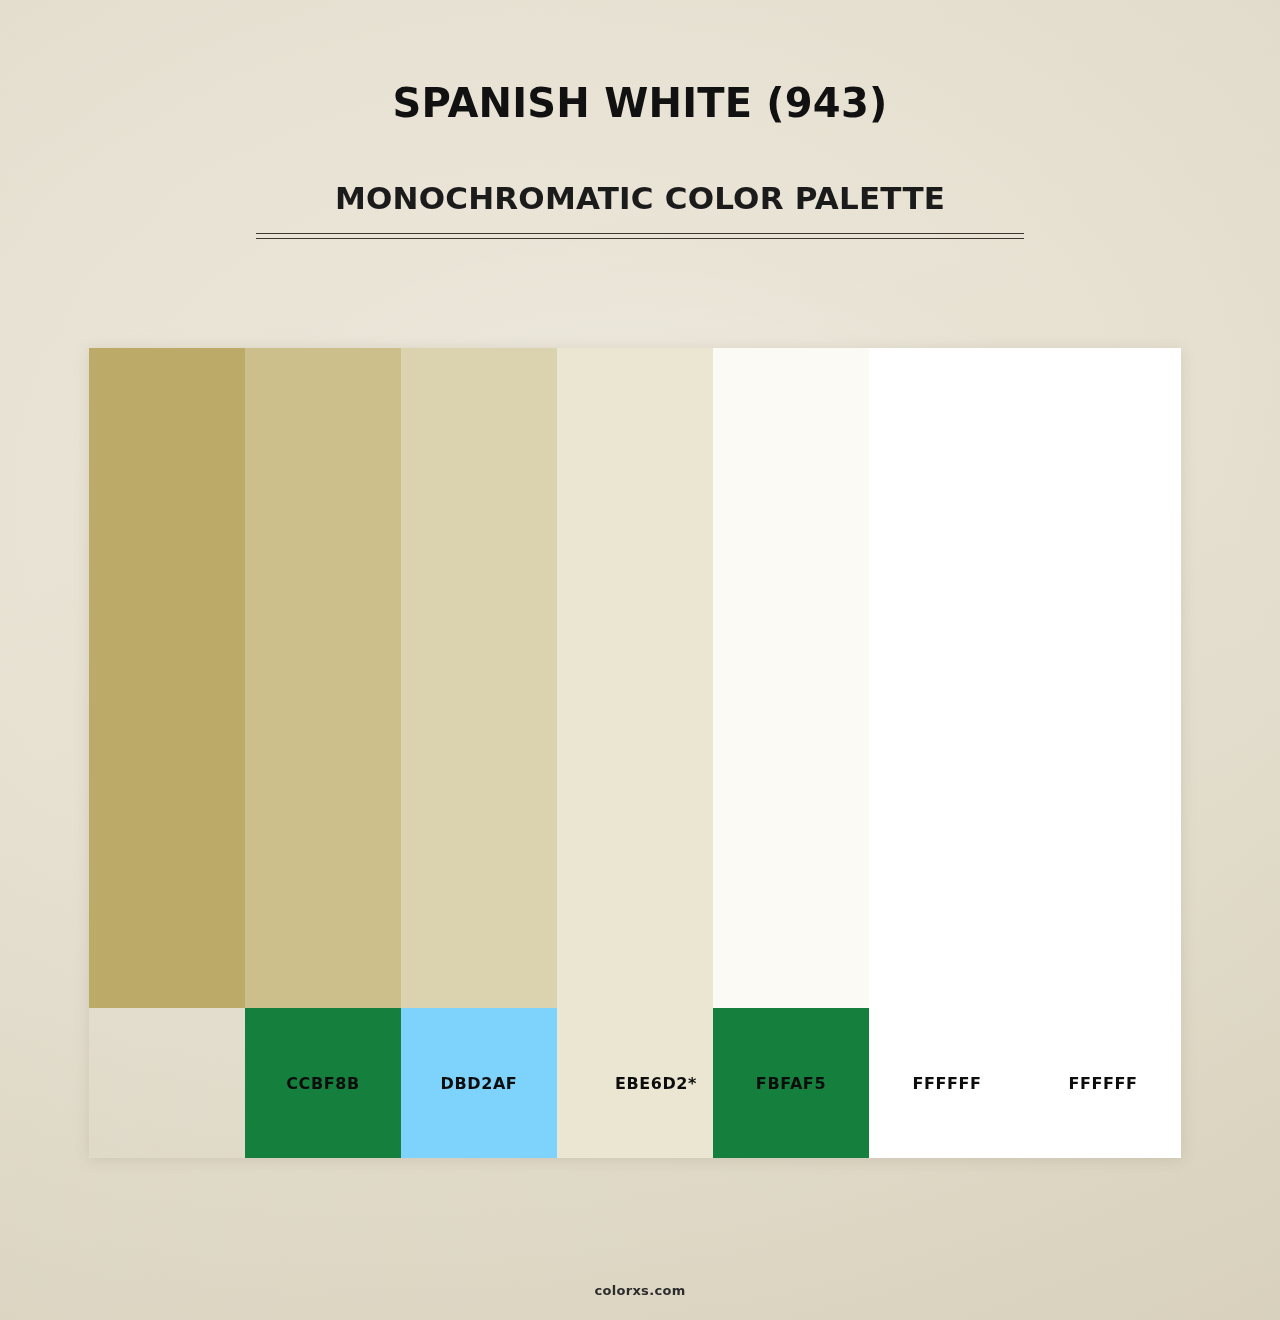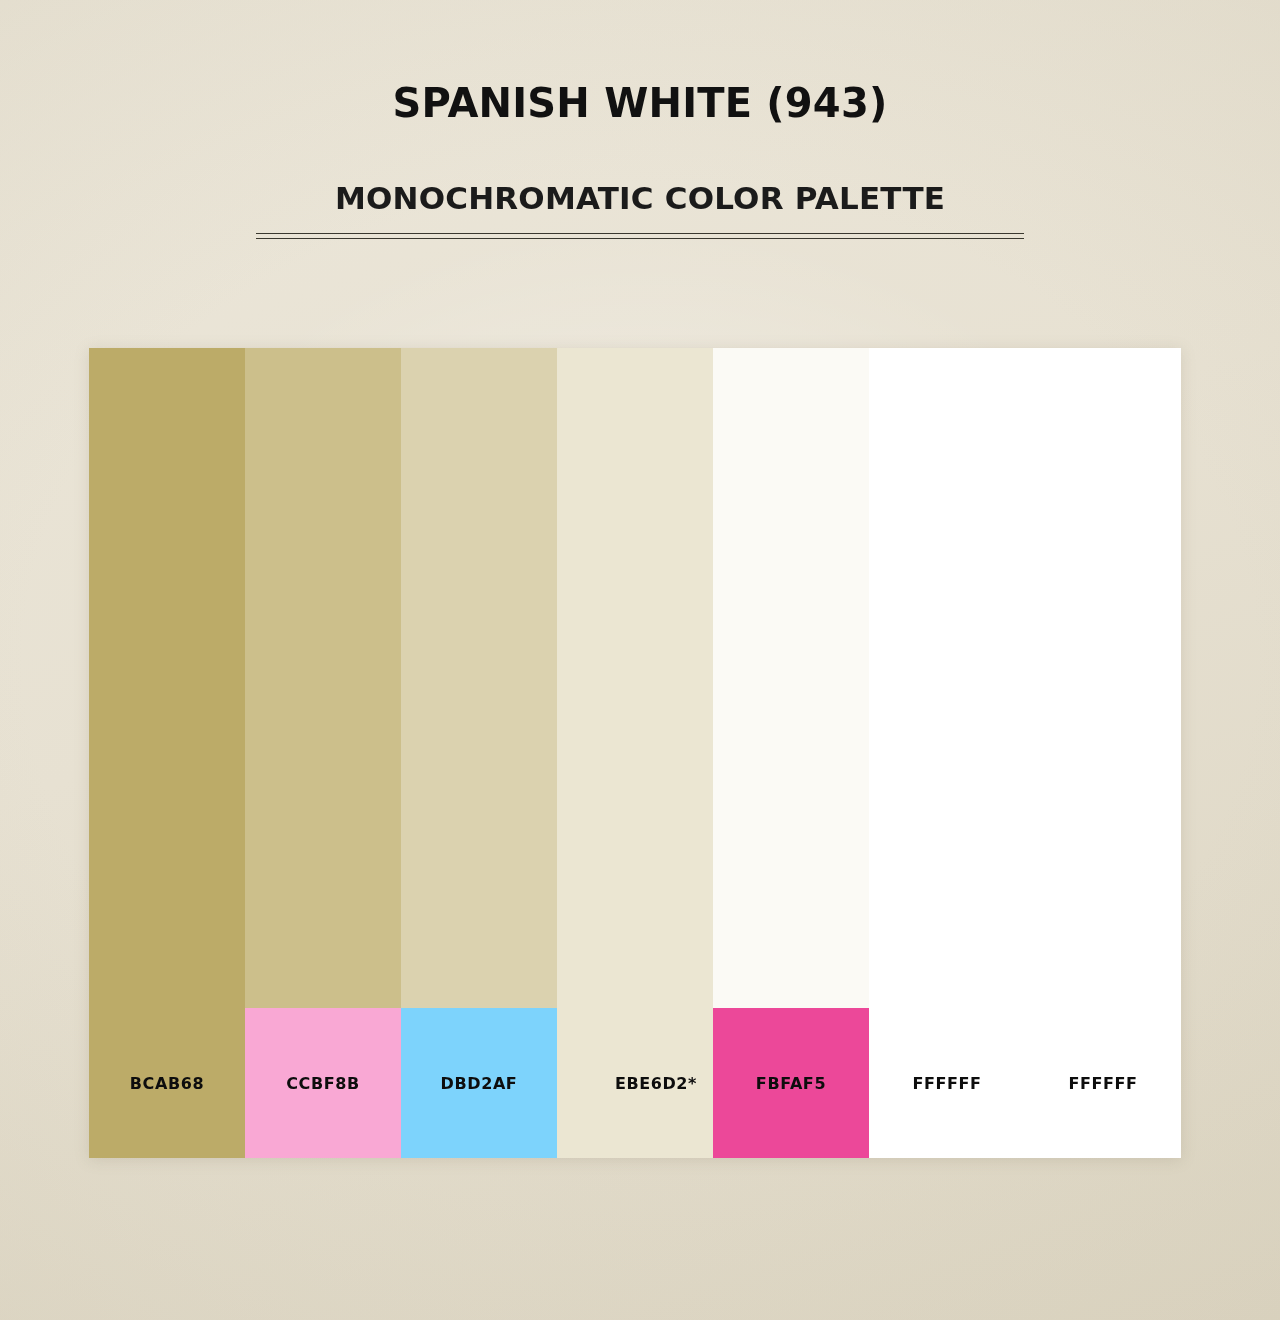--- a/index.html
+++ b/index.html
@@ -110,56 +110,54 @@
   <div class="header">
     <h1 class="title">SPANISH WHITE (943)</h1>
     <h2 class="subtitle">MONOCHROMATIC COLOR PALETTE</h2>
   </div>
 
   <div class="rule"></div>
 
   <div class="palette" id="palette">
       <div class="swatch">
         <div class="band" style="background: rgb(188, 171, 104);"></div>
-        <div class="label-area" style="background: rgb(188, 171, 104);">
-          <span class="label">BCAB68</span>
-        </div>
       </div>
       <div class="swatch">
         <div class="band" style="background: rgb(204, 191, 139);"></div>
-        <div class="label-area" style="background: #f9a8d4; text-align: center;">
+        <div class="label-area" style="background: #15803d; text-align: center;">
           <span class="label">CCBF8B</span>
         </div>
       </div>
       <div class="swatch">
         <div class="band" style="background: rgb(219, 210, 175);"></div>
         <div class="label-area" style="background: #7dd3fc;">
           <span class="label">DBD2AF</span>
         </div>
       </div>
       <div class="swatch">
         <div class="band" style="background: rgb(235, 230, 210);"></div>
         <div class="label-area" style="background: rgb(235, 230, 210); padding-left: 42px;">
           <span class="label">EBE6D2*</span>
         </div>
       </div>
       <div class="swatch">
         <div class="band" style="background: rgb(251, 250, 245);"></div>
-        <div class="label-area" style="background: #ec4899;">
+        <div class="label-area" style="background: #15803d;">
           <span class="label">FBFAF5</span>
         </div>
       </div>
       <div class="swatch">
         <div class="band" style="background: rgb(255, 255, 255);"></div>
         <div class="label-area" style="background: rgb(255, 255, 255);">
           <span class="label">FFFFFF</span>
         </div>
       </div>
       <div class="swatch">
         <div class="band" style="background: rgb(255, 255, 255);"></div>
         <div class="label-area" style="background: rgb(255, 255, 255);">
           <span class="label">FFFFFF</span>
         </div>
       </div>
     </div>
 
+  <div class="footer">colorxs.com</div>
 
 </div>
 
 </body></html>

